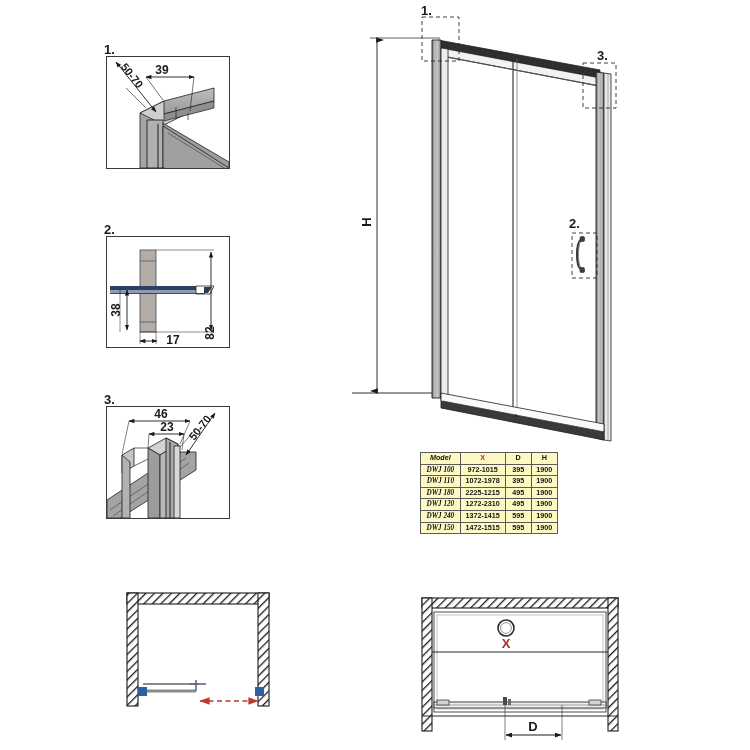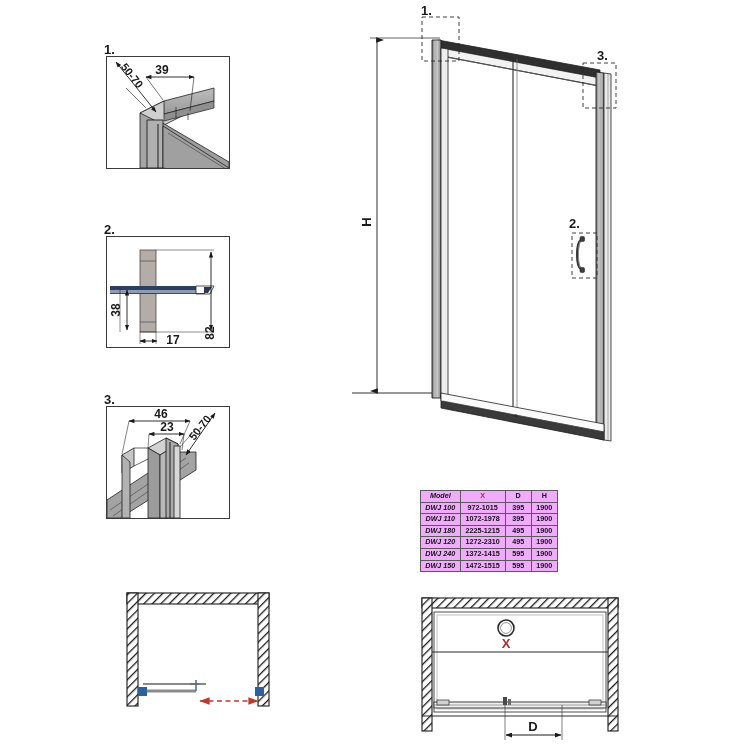--- a/index.html
+++ b/index.html
@@ -37,43 +37,43 @@
   .detail-frame {
     position: absolute;
     border: 1px solid #3a3a3a;
     background: #ffffff;
     box-sizing: border-box;
   }
   
   .spec-table {
     position: absolute;
     left: 420px;
-    top: 490px;
+    top: 452px;
     width: 138px;
     border-collapse: collapse;
     font-family: "Liberation Sans", sans-serif;
-    background: #f0abfc;
+    background: #fef9c3;
   }
   .spec-table td, .spec-table th {
     border: 1px solid #5a5a5a;
     font-size: 7.2px;
     text-align: center;
     padding: 0;
     height: 10.6px;
     line-height: 10.6px;
     color: #111;
     font-weight: 700;
   }
   .spec-table th { font-weight: 700; }
   .spec-table .c-model { width: 40px; font-style: italic; }
   .spec-table .c-x { width: 46px; }
   .spec-table .c-d { width: 26px; }
   .spec-table .c-h { width: 26px; }
   .spec-table th.c-x { color: #b03030; }
-  .spec-table tbody td.c-model { font-style: italic; font-weight: 700; }
+  .spec-table tbody td.c-model { font-style: italic; font-weight: 700; font-family: Liberation Serif, serif; }
   .spec-table tbody td { font-weight: 600; font-style: normal; }
   .spec-table thead th { font-weight: 700; }
 
   .dim-text {
     font-family: "Liberation Sans", sans-serif;
     font-size: 12px;
     font-weight: 700;
     fill: #1a1a1a;
   }
   .dim-text-sm {

